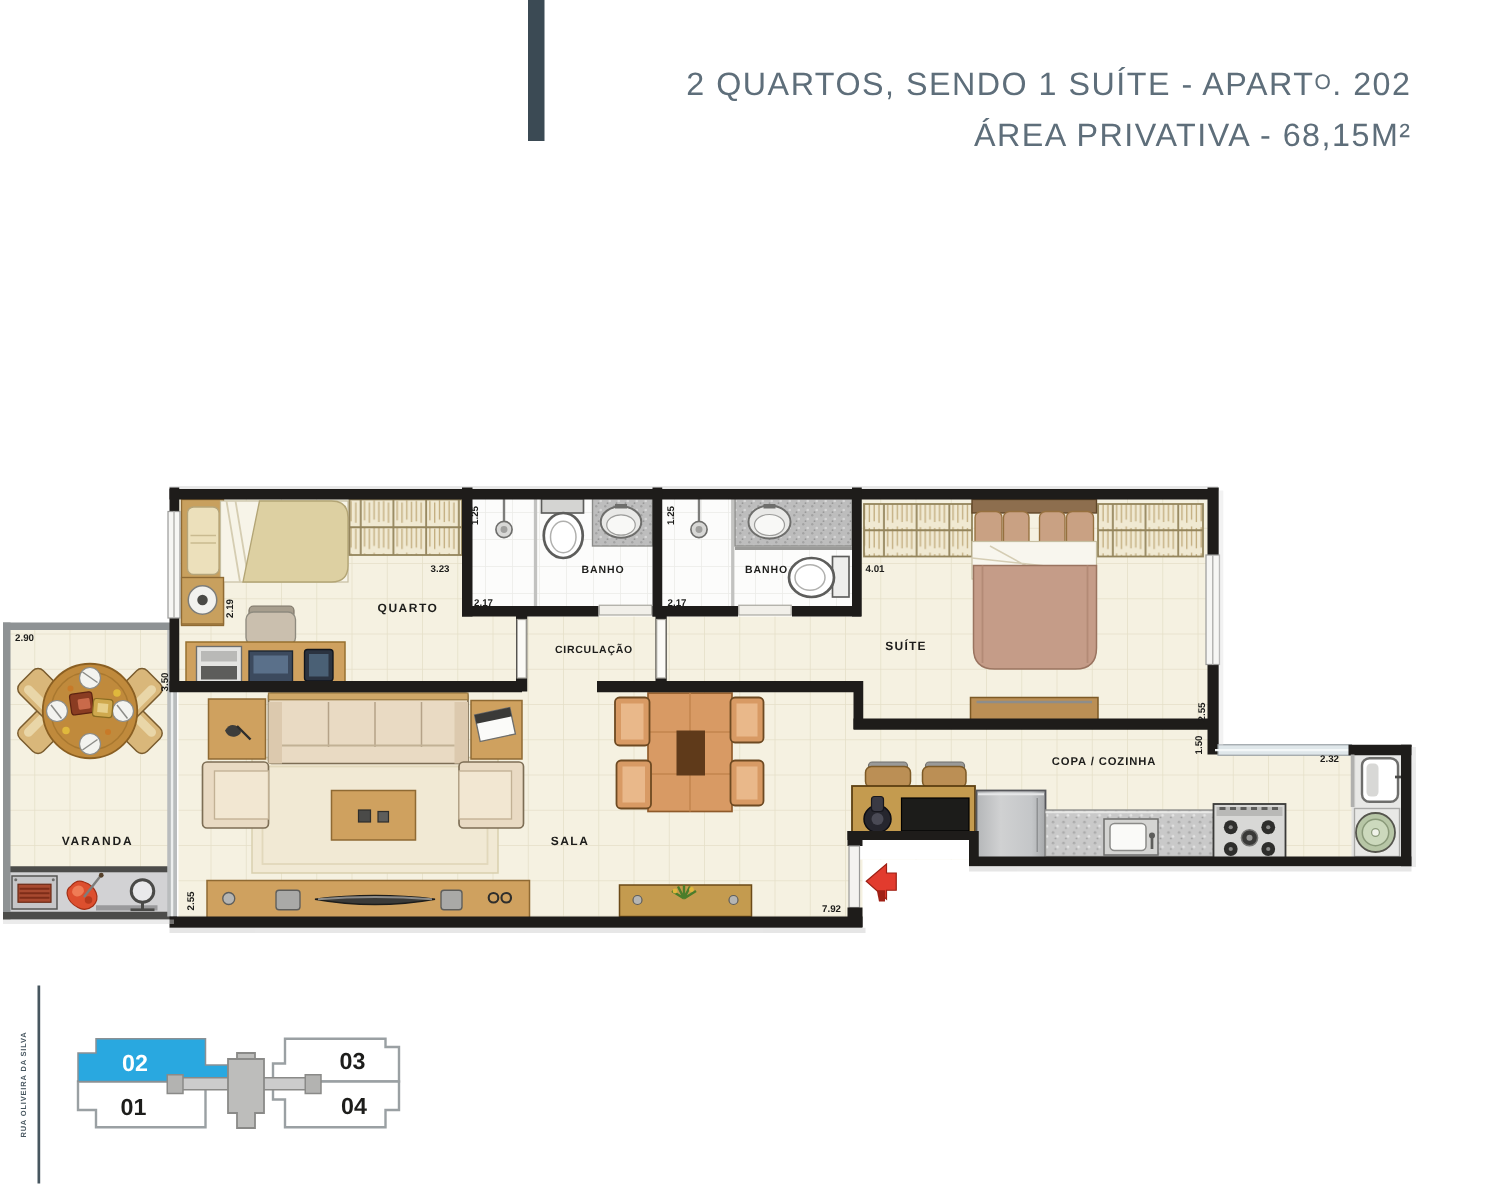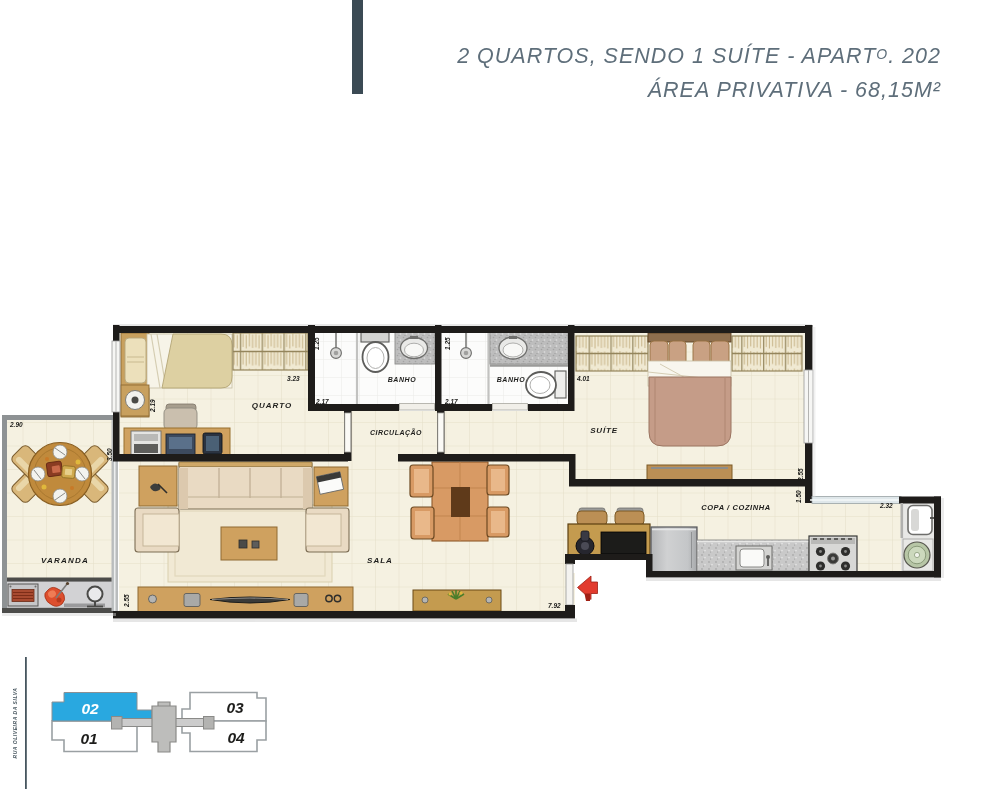--- a/index.html
+++ b/index.html
@@ -1,16 +1,16 @@
 <!DOCTYPE html>
 <html><head>
 <meta charset="utf-8">
 <style>
   html,body{margin:0;padding:0;background:#ffffff;}
-  .page{width:1000px;height:800px;position:relative;overflow:hidden;font-family:"Liberation Sans",sans-serif;font-style:italic;}
+  .page{width:1000px;height:800px;position:relative;overflow:hidden;font-family:"Liberation Sans",sans-serif;}
   svg{display:block;}
   text{font-family:"Liberation Sans",sans-serif;}
 </style>
 </head>
 <body>
 <div class="page">
 <svg width="1000" height="800" viewBox="0 0 1000 800">
 <defs>
   <pattern id="tile" width="23.5" height="23.5" patternUnits="userSpaceOnUse">
     <rect width="23.5" height="23.5" fill="#f5f1e1"></rect>

